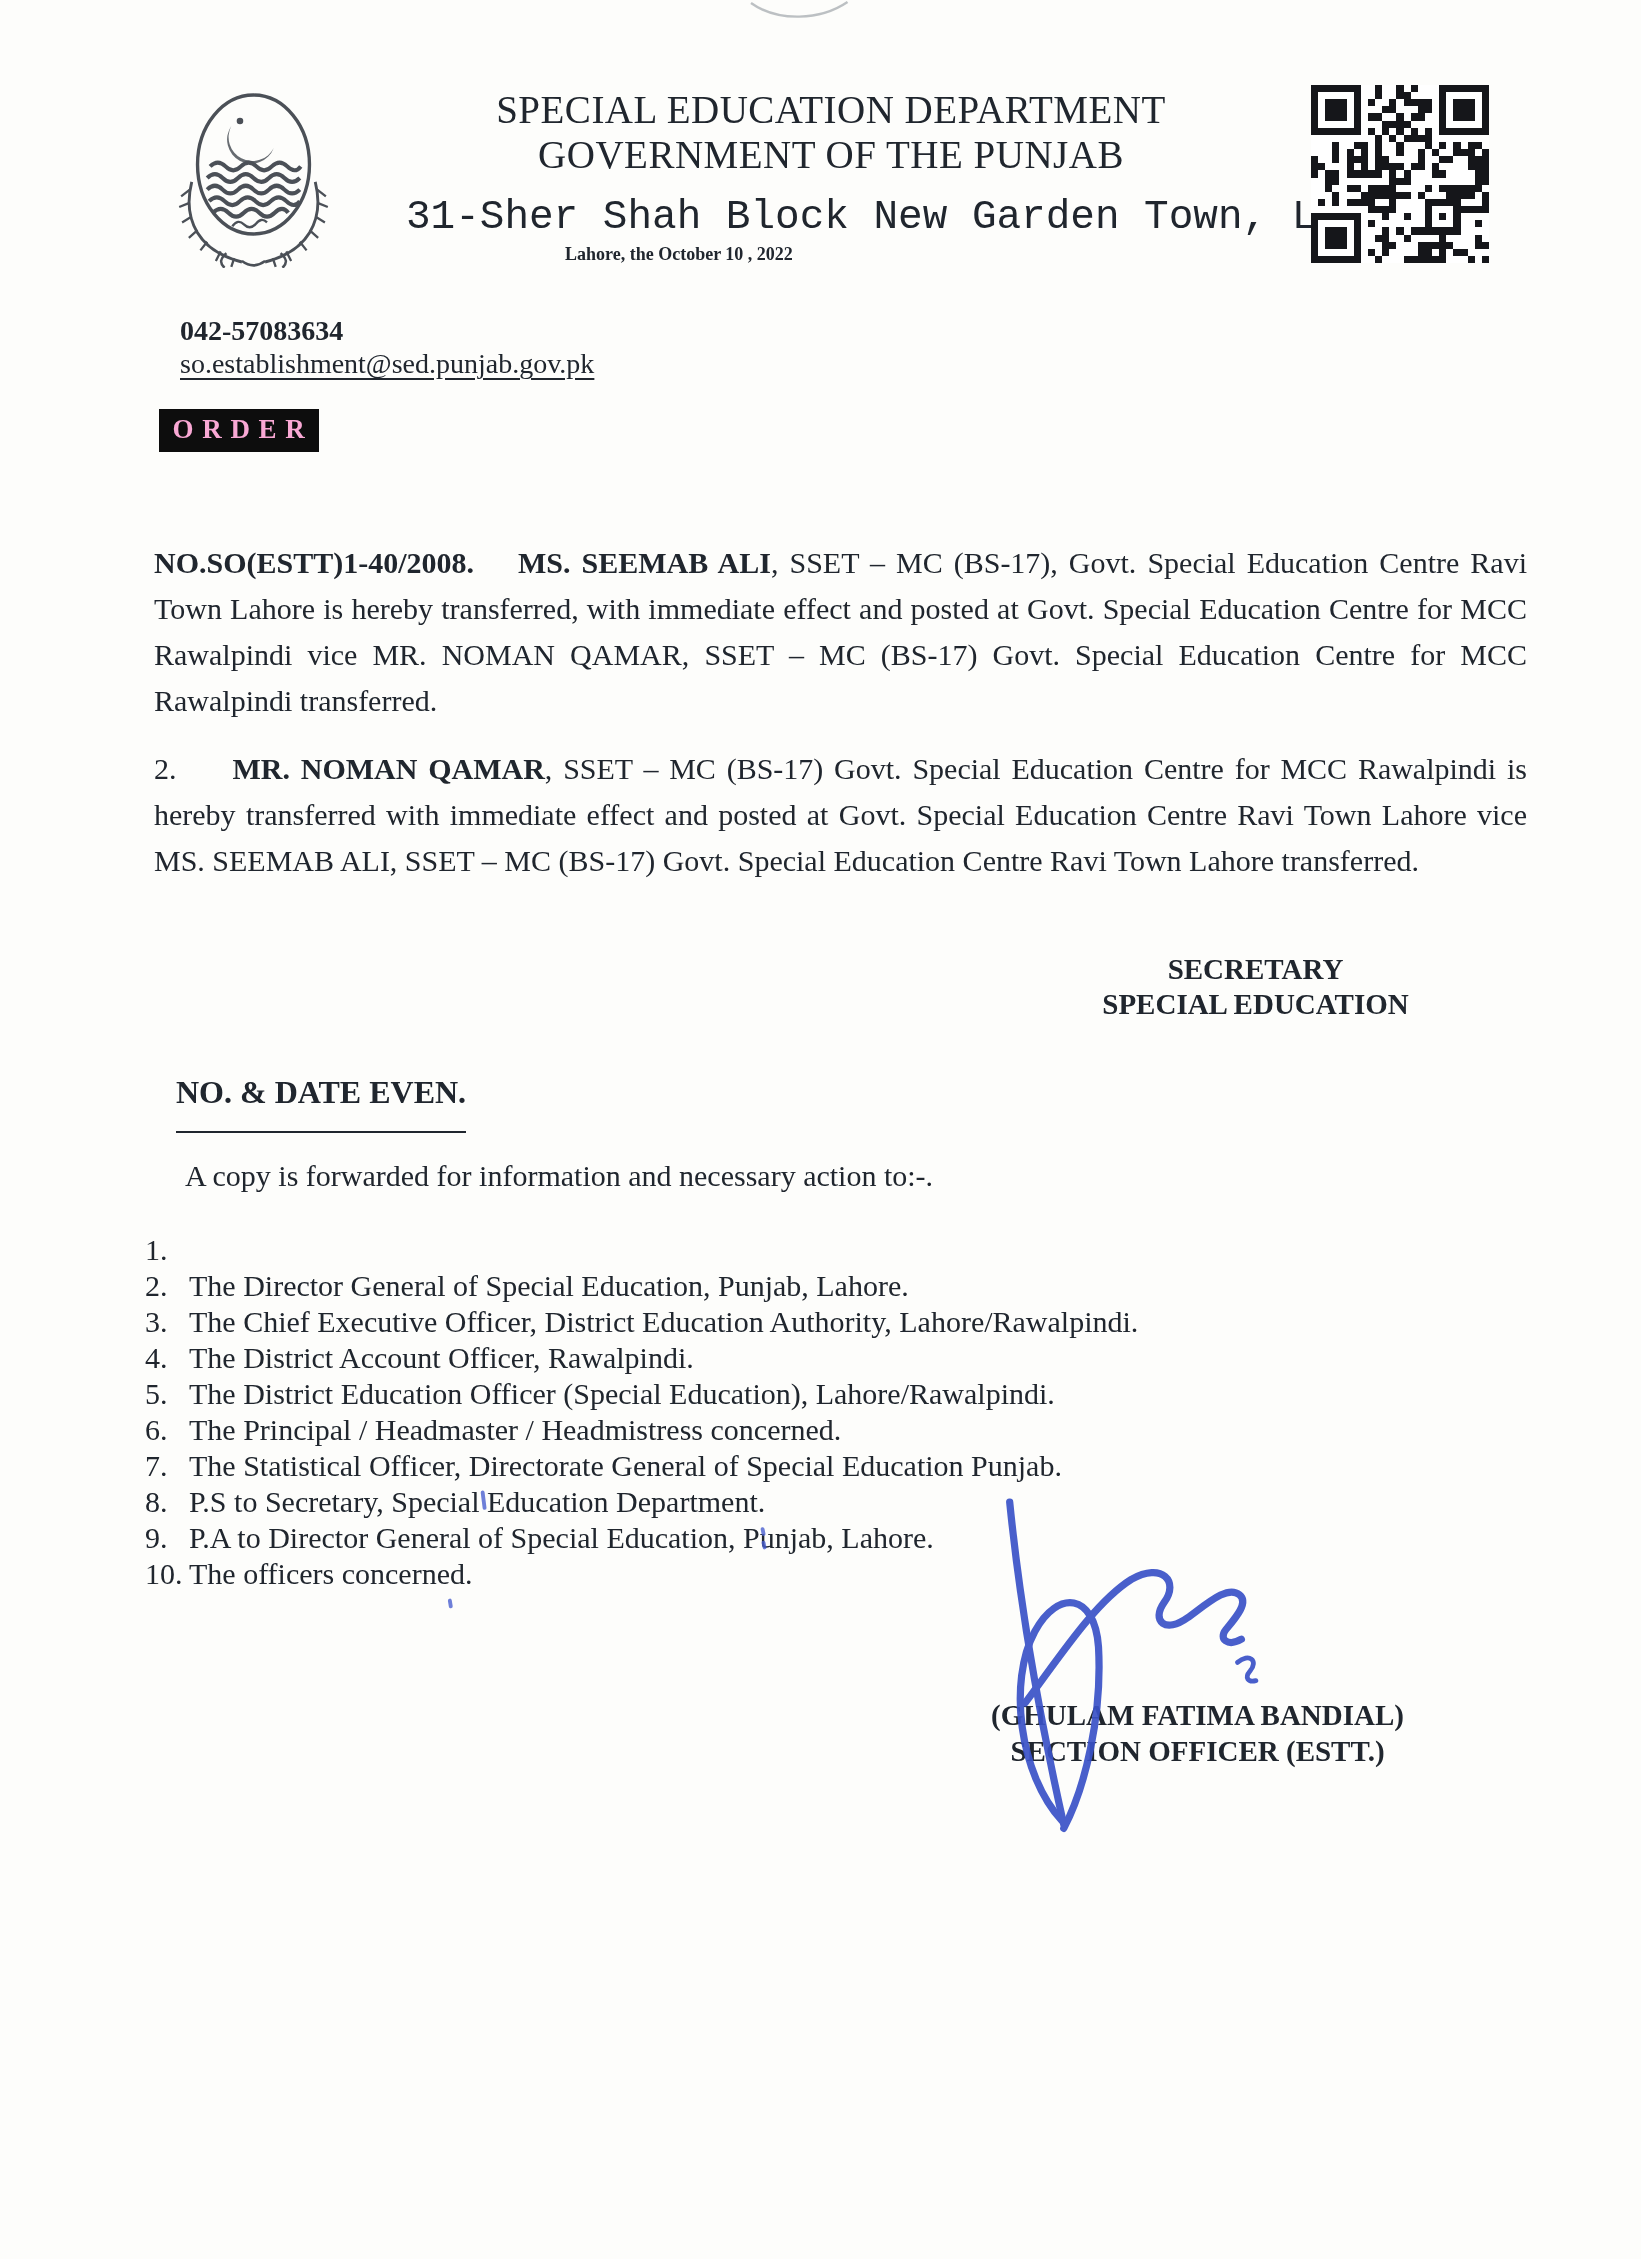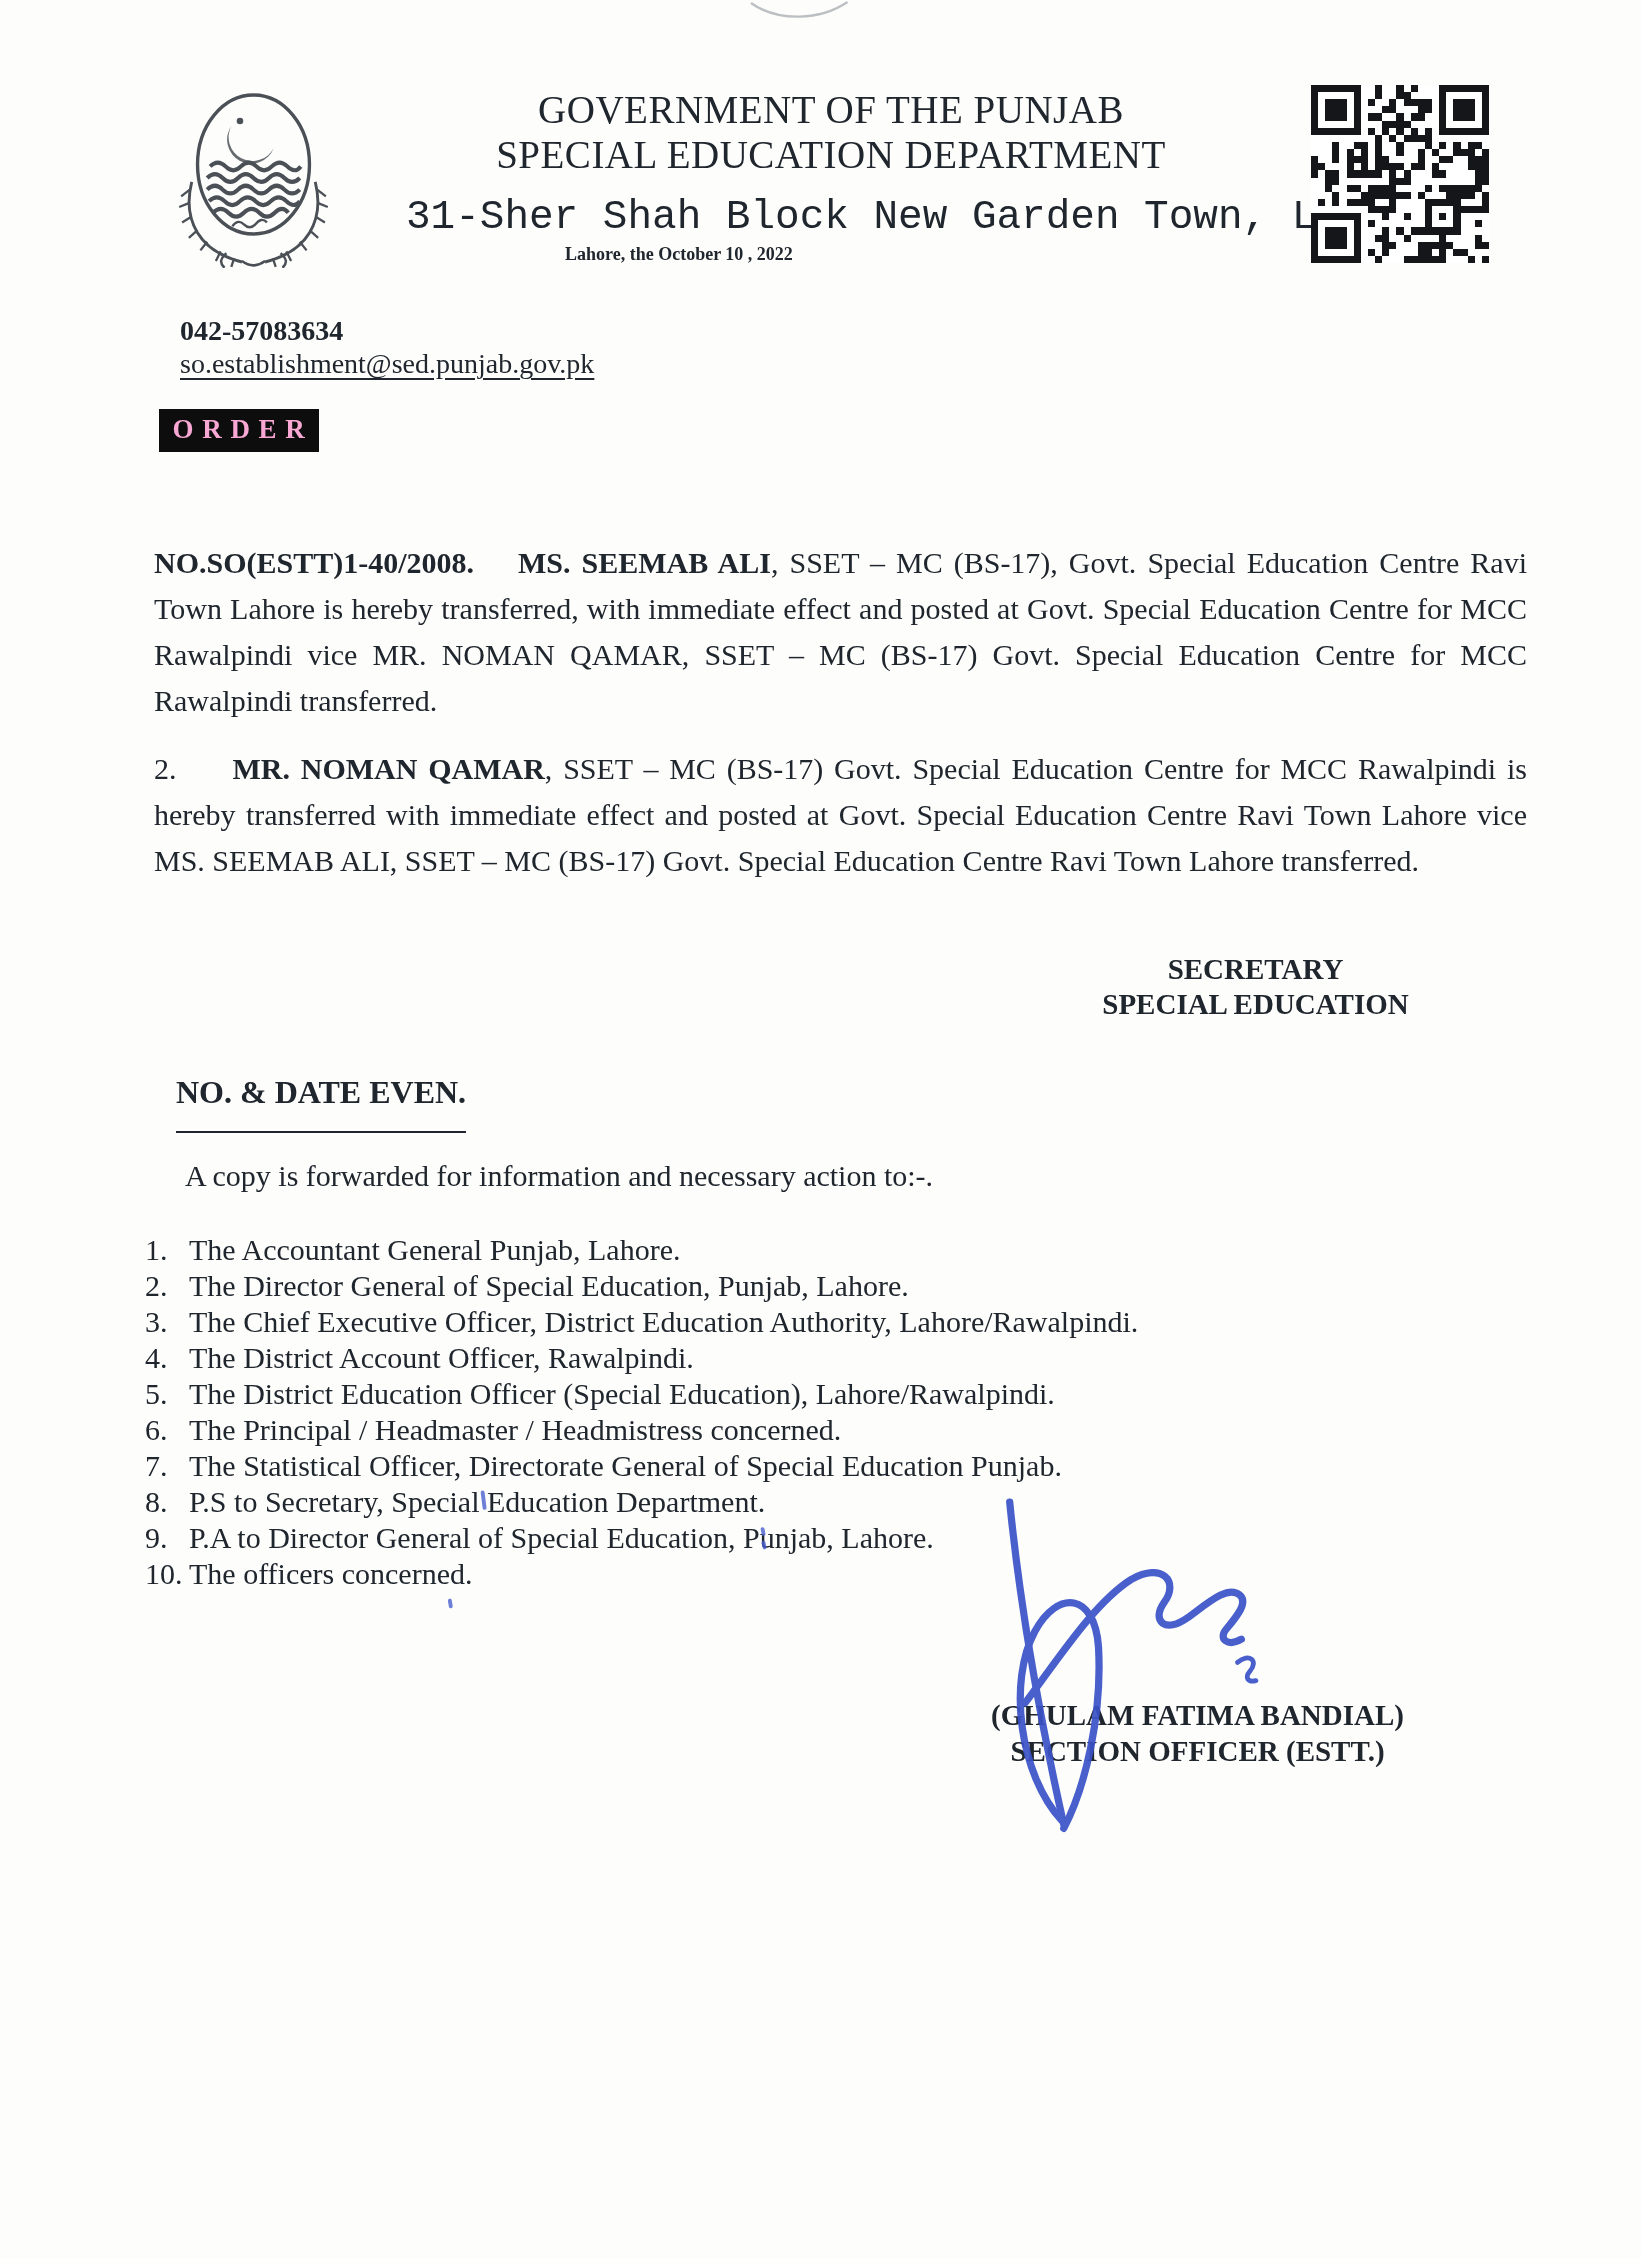--- a/index.html
+++ b/index.html
@@ -72,22 +72,22 @@
     <path stroke-width="4.2" d="M58,128 q8,-8 16,0 t16,0 t16,0 t16,0 t14,0"></path>
     <path stroke-width="2.4" d="M78,142 q6,-8 12,-2 q6,6 12,0 q6,-8 12,-2"></path>
     <path stroke-width="3" d="M36,96 C26,136 44,168 88,179"></path>
     <path stroke-width="3" d="M164,96 C174,136 156,168 112,179"></path>
     <path stroke-width="2.4" d="M34,104 l-9,7 M33,118 l-10,4 M36,132 l-10,6 M42,146 l-9,8 M52,158 l-7,9 M66,168 l-5,10 M80,175 l-3,9"></path>
     <path stroke-width="2.4" d="M166,104 l9,7 M167,118 l10,4 M164,132 l10,6 M158,146 l9,8 M148,158 l7,9 M134,168 l5,10 M120,175 l3,9"></path>
     <path stroke-width="2.6" d="M72,170 q-10,8 -2,15 M128,170 q10,8 2,15 M88,178 q12,9 24,0"></path>
   </svg>
 
   <div class="abs title-block">
+    <div class="org-line">SPECIAL EDUCATION DEPARTMENT</div>
     <div class="org-line">GOVERNMENT OF THE PUNJAB</div>
-    <div class="org-line">SPECIAL EDUCATION DEPARTMENT</div>
     <div class="addr-line">31-Sher Shah Block New Garden Town, Lahore.</div>
   </div>
 
   <div class="abs date-line">Lahore, the October 10 , 2022</div>
 
   <svg class="abs qr-box" id="qr" viewBox="0 0 25 25" shape-rendering="crispEdges">
       <rect x="0" y="0" width="1" height="1" fill="#15161a"></rect>
       <rect x="1" y="0" width="1" height="1" fill="#15161a"></rect>
       <rect x="2" y="0" width="1" height="1" fill="#15161a"></rect>
       <rect x="3" y="0" width="1" height="1" fill="#15161a"></rect>
@@ -410,21 +410,20 @@
     <div>SPECIAL EDUCATION</div>
   </div>
 
   <div class="abs ref-heading">NO. &amp; DATE EVEN.</div>
 
   <div class="abs forward-line">A copy is forwarded for information and necessary action to:-.</div>
 
   <div class="abs dist">
     <div class="dist-row">
         <span class="dist-no">1.</span>
-        <span>The Accountant General Punjab, Lahore.</span>
       </div>
     <div class="dist-row">
         <span class="dist-no">2.</span>
         <span>The Director General of Special Education, Punjab, Lahore.</span>
       </div>
     <div class="dist-row">
         <span class="dist-no">3.</span>
         <span>The Chief Executive Officer, District Education Authority, Lahore/Rawalpindi.</span>
       </div>
     <div class="dist-row">

